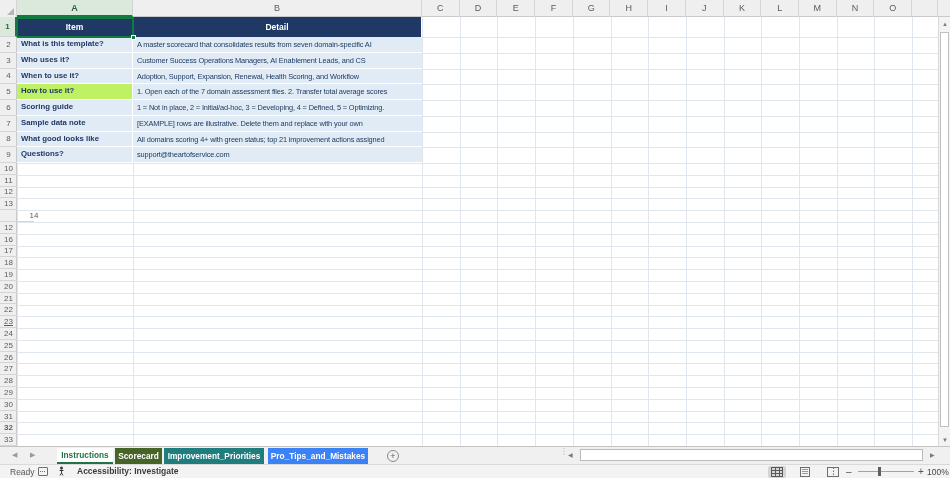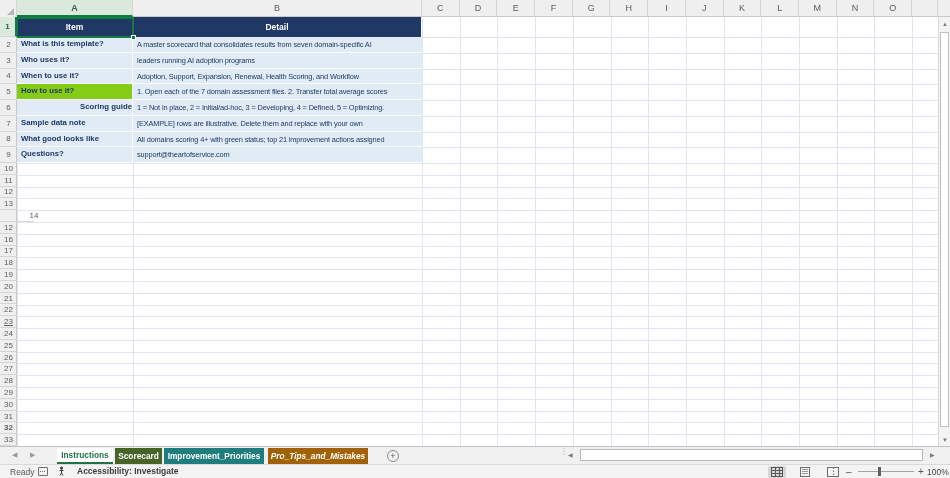--- a/index.html
+++ b/index.html
@@ -146,32 +146,33 @@
     <div id="table-cells">
       <div class="thead-cell" id="cell-a1" style="left: 17px; width: 116px; background: rgb(31, 56, 100);">Item</div>
       <div class="thead-cell" id="cell-b1" style="left: 133px; width: 289px; background: rgb(31, 56, 100);">Detail</div>
     <div class="cell-item" style="left: 17px; top: 37px; width: 116px; height: 15.75px; background: rgb(225, 235, 245); color: rgb(31, 56, 100);">What is this template?</div>
         <div class="cell-detail" style="left: 133px; top: 37px; width: 289px; height: 15.75px; background: rgb(225, 235, 245); color: rgb(23, 54, 93);">
           <div class="ln">A master scorecard that consolidates results from seven domain-specific AI</div>
           <div class="ln">assessments into a single consolidated maturity view with RAG status</div>
         </div>
         <div class="cell-item" style="left: 17px; top: 52.75px; width: 116px; height: 15.75px; background: rgb(225, 235, 245); color: rgb(31, 56, 100);">Who uses it?</div>
         <div class="cell-detail" style="left: 133px; top: 52.75px; width: 289px; height: 15.75px; background: rgb(225, 235, 245); color: rgb(23, 54, 93);">
+          <div class="ln">Customer Success Operations Managers, AI Enablement Leads, and CS</div>
           <div class="ln">leaders running AI adoption programs</div>
         </div>
         <div class="cell-item" style="left: 17px; top: 68.5px; width: 116px; height: 15.75px; background: rgb(225, 235, 245); color: rgb(31, 56, 100);">When to use it?</div>
         <div class="cell-detail" style="left: 133px; top: 68.5px; width: 289px; height: 15.75px; background: rgb(225, 235, 245); color: rgb(23, 54, 93);">
           <div class="ln">Adoption, Support, Expansion, Renewal, Health Scoring, and Workflow</div>
         </div>
-        <div class="cell-item" style="left: 17px; top: 84.25px; width: 116px; height: 15.75px; background: #84cc16; color: rgb(31, 56, 100);">How to use it?</div>
+        <div class="cell-item" style="left: 17px; top: 84.25px; width: 116px; height: 15.75px; background: #bef264; color: rgb(31, 56, 100);">How to use it?</div>
         <div class="cell-detail" style="left: 133px; top: 84.25px; width: 289px; height: 15.75px; background: rgb(225, 235, 245); color: rgb(23, 54, 93);">
           <div class="ln">1. Open each of the 7 domain assessment files. 2. Transfer total average scores</div>
           <div class="ln">into the Scorecard tab. 3. Review RAG status and populate improvement actions.</div>
         </div>
-        <div class="cell-item" style="left: 17px; top: 100px; width: 116px; height: 15.75px; background: rgb(225, 235, 245); color: rgb(31, 56, 100); text-align: right;">Scoring guide</div>
+        <div class="cell-item" style="left: 17px; top: 100px; width: 116px; height: 15.75px; background: rgb(225, 235, 245); color: rgb(31, 56, 100);">Scoring guide</div>
         <div class="cell-detail" style="left: 133px; top: 100px; width: 289px; height: 15.75px; background: rgb(225, 235, 245); color: rgb(23, 54, 93);">
           <div class="ln">1 = Not in place, 2 = Initial/ad-hoc, 3 = Developing, 4 = Defined, 5 = Optimizing.</div>
           <div class="ln">Use consistent scoring across all domains.</div>
         </div>
         <div class="cell-item" style="left: 17px; top: 115.75px; width: 116px; height: 15.75px; background: rgb(225, 235, 245); color: rgb(31, 56, 100);">Sample data note</div>
         <div class="cell-detail" style="left: 133px; top: 115.75px; width: 289px; height: 15.75px; background: rgb(225, 235, 245); color: rgb(23, 54, 93);">
           <div class="ln">[EXAMPLE] rows are illustrative. Delete them and replace with your own</div>
           <div class="ln">assessment data.</div>
         </div>
         <div class="cell-item" style="left: 17px; top: 131.5px; width: 116px; height: 15.75px; background: rgb(225, 235, 245); color: rgb(31, 56, 100);">What good looks like</div>
@@ -251,21 +252,21 @@
     <div class="sb-arrow" style="bottom:0;">▼</div>
   </div>
 
   <div id="tab-bar">
     <div class="nav-arrow" style="left:12px;">◀</div>
     <div class="nav-arrow" style="left:30px;">▶</div>
     <div id="tabs-container">
         <div class="sheet-tab active" style="left: 57px; width: 56px; background: rgb(255, 255, 255); color: rgb(33, 115, 70); border-bottom: 2px solid rgb(33, 115, 70);">Instructions</div>
         <div class="sheet-tab" style="left: 115px; width: 47px; background: rgb(70, 100, 40); color: rgb(255, 255, 255);">Scorecard</div>
         <div class="sheet-tab" style="left: 164px; width: 100px; background: rgb(31, 125, 125); color: rgb(255, 255, 255);">Improvement_Priorities</div>
-        <div class="sheet-tab" style="left: 268px; width: 100px; background: #a16207; color: rgb(255, 255, 255); font-style: italic;">Pro_Tips_and_Mistakes</div>
+        <div class="sheet-tab" style="left: 268px; width: 100px; background: #3b82f6; color: rgb(255, 255, 255);">Pro_Tips_and_Mistakes</div>
       </div>
     <div id="add-sheet">+</div>
     <div id="tabbar-grip">⋮</div>
     <div id="h-scrollbar">
       <div id="h-left">◀</div>
       <div id="h-thumb"></div>
       <div id="h-right">▶</div>
     </div>
   </div>
 

